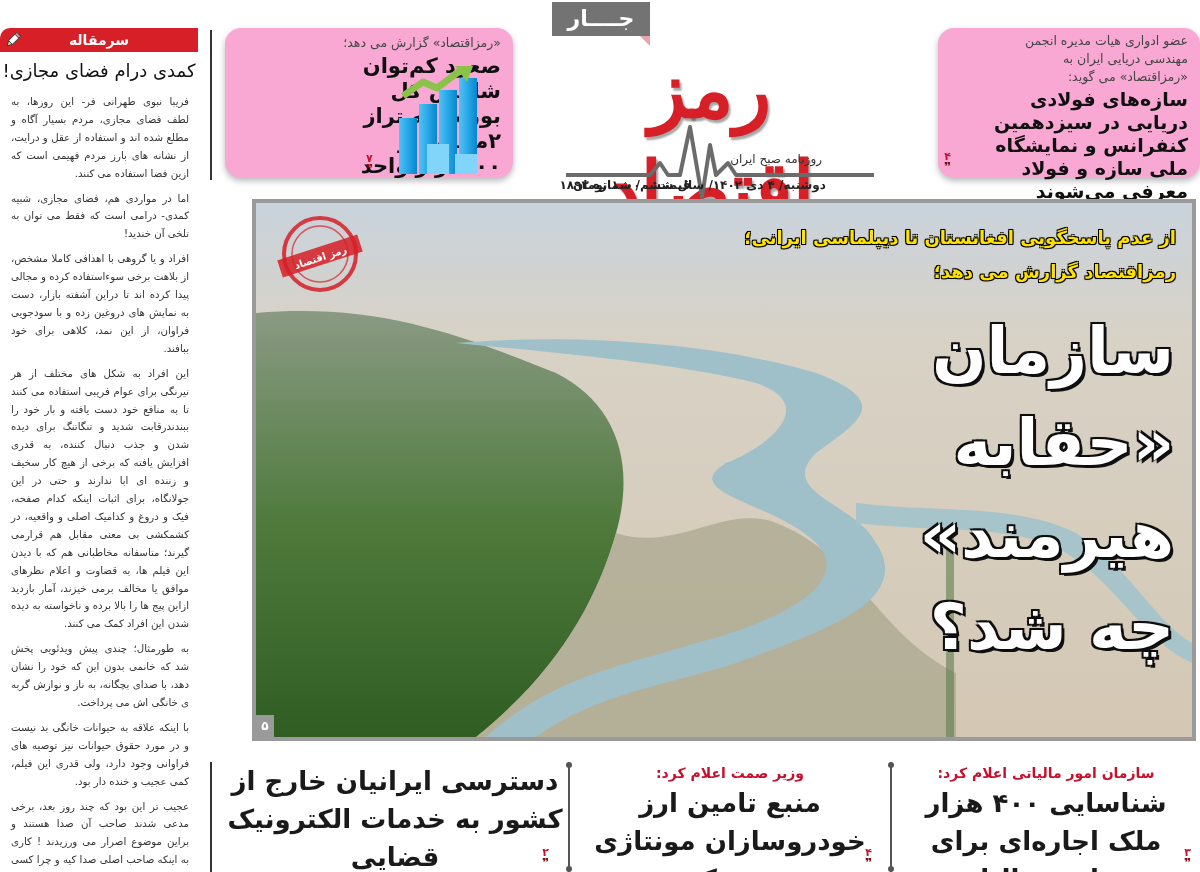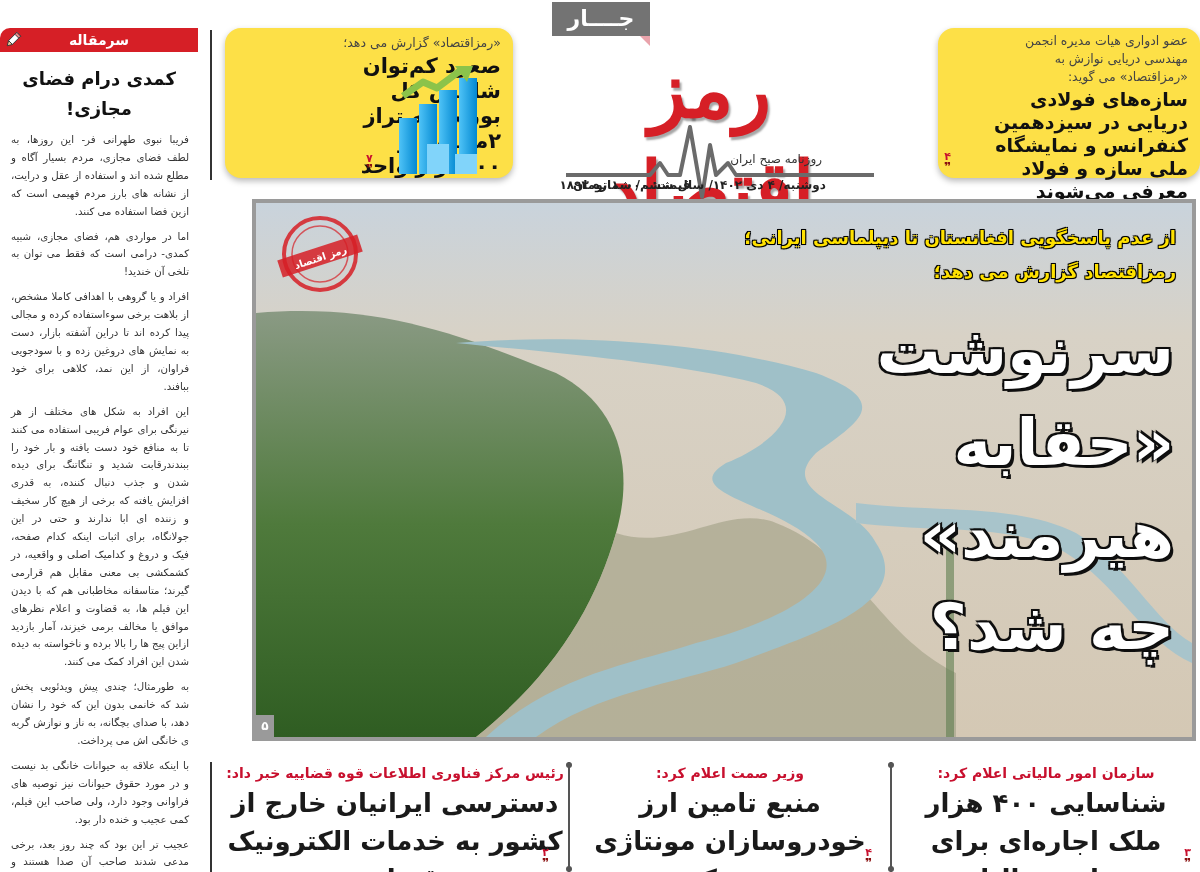--- a/index.html
+++ b/index.html
@@ -1,21 +1,21 @@
 <!DOCTYPE html>
 <html><head>
 <meta charset="utf-8">
 <style>
   * { box-sizing: border-box; margin: 0; padding: 0; }
   html, body { width: 1200px; height: 872px; overflow: hidden; background: #ffffff; }
   body { position: relative; font-family: "DejaVu Sans", sans-serif; color: #1a1a1a; direction: rtl; }
 
   
   .teaser {
-    position: absolute; background: #fde047; border-radius: 16px;
+    position: absolute; background: #f9a8d4; border-radius: 16px;
     box-shadow: 0 3px 6px rgba(0,0,0,0.28);
     padding-left: 46px;
   }
   .teaser-right { left: 938px; top: 28px; width: 262px; height: 150px; }
   .teaser-mid { left: 225px; top: 28px; width: 288px; height: 150px; }
   .teaser .kicker { font-size: 12.5px; color: #444; line-height: 18px; padding: 4px 12px 0 10px; text-align: right; }
   .teaser .headline { font-weight: bold; font-size: 19px; line-height: 23px; color: #111; padding: 2px 12px 0 8px; text-align: right; }
   .teaser-mid .headline { font-size: 21px; line-height: 25px; width: 170px; margin-right: 0; }
   .page-ref { position: absolute; font-size: 11px; font-weight: bold; color: #c8102e; line-height: 10px; text-align: center; }
   .page-ref .quote { display: block; color: #8a1010; font-size: 12px; }
@@ -30,21 +30,21 @@
   .logo { position: absolute; left: 40px; top: 40px; width: 280px; font-family: "DejaVu Serif", serif; font-weight: bold; font-size: 78px; color: #d61f26; text-shadow: 2px 3px 2px rgba(0,0,0,0.35); line-height: 100px; text-align: center; letter-spacing: -2px; }
   .tagline { position: absolute; right: 108px; top: 152px; font-size: 12px; color: #333; }
   .pulse { position: absolute; left: 30px; top: 125px; width: 320px; height: 75px; }
   .dateline { position: absolute; right: 104px; top: 178px; font-size: 12px; font-weight: bold; color: #222; }
   .price { position: absolute; left: 43px; top: 178px; font-size: 12px; font-weight: bold; color: #222; }
 
   
   .editorial { position: absolute; left: 0; top: 28px; width: 198px; height: 640px; }
   .ed-tab { height: 24px; background: #d61f26; border-radius: 10px 0 0 0; color: #fff; font-weight: bold; font-size: 14px; text-align: center; line-height: 24px; position: relative; }
   .ed-tab .pencil { position: absolute; left: 4px; top: 3px; width: 18px; height: 18px; }
-  .ed-title { font-weight: bold; font-size: 18px; line-height: 30px; text-align: center; color: #111; margin-top: 12px; }
+  .ed-title { font-weight: normal; font-size: 18px; line-height: 30px; text-align: center; color: #111; margin-top: 4px; }
   .ed-body { font-family: "DejaVu Sans", sans-serif; font-size: 10.2px; line-height: 17.9px; color: #333; text-align: justify; padding: 0 2px 0 4px; }
   .ed-body p { margin: 7px; }
 
   
   .hero { position: absolute; left: 252px; top: 199px; width: 944px; height: 542px; border: 4px solid #9a9a9a; overflow: hidden; background: #cfc7b9; }
   .hero svg.bg { position: absolute; left: 0; top: 0; }
   .hero-kicker { position: absolute; right: 16px; font-weight: bold; color: #ffe100; text-shadow: 0 0 2px #000, 1px 1px 0 #000, -1px -1px 0 #000, 1px -1px 0 #000, -1px 1px 0 #000; font-size: 18px; line-height: 26px; }
   .hk1 { top: 22px; }
   .hk2 { top: 56px; }
   .hero-title { position: absolute; right: 18px; top: 102px; width: 420px; text-align: right; font-weight: bold; color: #fff; font-size: 64px; line-height: 92px; text-shadow: 0 0 3px #000, 3px 3px 0 #111, -2px -2px 0 #111, 2px -2px 0 #111, -2px 2px 0 #111; }
@@ -78,32 +78,32 @@
       </g>
     </svg>
   </div>
   <div class="ed-title">کمدی درام فضای مجازی!</div>
   <div class="ed-body">
     <p>فریبا نبوی طهرانی فر- این روزها، به لطف فضای مجازی، مردم بسیار آگاه و مطلع شده اند و استفاده از عقل و درایت، از نشانه های بارز مردم فهیمی است که ازین فضا استفاده می کنند.</p>
     <p>اما در مواردی هم، فضای مجازی، شبیه کمدی- درامی است که فقط می توان به تلخی آن خندید!</p>
     <p>افراد و یا گروهی با اهدافی کاملا مشخص، از بلاهت برخی سوءاستفاده کرده و مجالی پیدا کرده اند تا دراین آشفته بازار، دست به نمایش های دروغین زده و با سودجویی فراوان، از این نمد، کلاهی برای خود ببافند.</p>
     <p>این افراد به شکل های مختلف از هر نیرنگی برای عوام فریبی استفاده می کنند تا به منافع خود دست یافته و بار خود را ببندندرقابت شدید و تنگاتنگ برای دیده شدن و جذب دنبال کننده، به قدری افزایش یافته که برخی از هیچ کار سخیف و زننده ای ابا ندارند و حتی در این جولانگاه، برای اثبات اینکه کدام صفحه، فیک و دروغ و کدامیک اصلی و واقعیه، در کشمکشی بی معنی مقابل هم قرارمی گیرند؛ متاسفانه مخاطبانی هم که با دیدن این فیلم ها، به قضاوت و اعلام نظرهای موافق یا مخالف برمی خیزند، آمار بازدید ازاین پیج ها را بالا برده و ناخواسته به دیده شدن این افراد کمک می کنند.</p>
     <p>به طورمثال؛ چندی پیش ویدئویی پخش شد که خانمی بدون این که خود را نشان دهد، با صدای بچگانه، به ناز و نوازش گربه ی خانگی اش می پرداخت.</p>
-    <p>با اینکه علاقه به حیوانات خانگی بد نیست و در مورد حقوق حیوانات نیز توصیه های فراوانی وجود دارد، ولی صاحب این فیلم، کمی عجیب و خنده دار بود.</p>
+    <p>با اینکه علاقه به حیوانات خانگی بد نیست و در مورد حقوق حیوانات نیز توصیه های فراوانی وجود دارد، ولی قدری این فیلم، کمی عجیب و خنده دار بود.</p>
     <p>عجیب تر این بود که چند روز بعد، برخی مدعی شدند صاحب آن صدا هستند و براین موضوع اصرار می ورزیدند ! کاری به اینکه صاحب اصلی صدا کیه و چرا کسی اینطور گربه اش را ناز و نوازش می کنه ندارم ولی واقعا این رفتارها، توهین بزرگی به شعور مخاطبینه!</p>
     <p>مجادله بر سر موضوعی هیچ و پوچ و بی ارزش، واقعا چه دردی را دوا می کنه ؟</p>
 
   </div>
 </div>
 
 <div class="vline" style="top:30px;height:150px;"></div>
 <div class="vline" style="top:762px;height:110px;"></div>
 
 <div class="teaser teaser-right">
-  <div class="kicker">عضو ادواری هیات مدیره انجمن مهندسی دریایی نوازش به «رمزاقتصاد» می گوید:</div>
+  <div class="kicker">عضو ادواری هیات مدیره انجمن مهندسی دریایی ایران به «رمزاقتصاد» می گوید:</div>
   <div class="headline">سازه‌های فولادی دریایی در سیزدهمین کنفرانس و نمایشگاه ملی سازه و فولاد معرفی می‌شوند</div>
   <div class="page-ref" style="left:6px;bottom:6px;">
     <span>۴</span>
     <span class="quote">❞</span>
   </div>
 </div>
 
 <div class="teaser teaser-mid">
   <div class="kicker" style="padding-top:6px;">«رمزاقتصاد» گزارش می دهد؛</div>
   <div class="headline">صعود کم‌توان شاخص کل بورس به تراز ۲میلیون و ۲۰۰هزار واحد</div>
@@ -165,21 +165,21 @@
   <svg class="stamp" viewBox="0 0 112 90">
     <circle cx="56" cy="45" r="36" fill="none" stroke="#d61f26" stroke-width="4" opacity="0.85"></circle>
     <circle cx="56" cy="45" r="28" fill="none" stroke="#d61f26" stroke-width="1.5" opacity="0.7"></circle>
     <rect x="14" y="38" width="84" height="18" fill="#d61f26" opacity="0.85" transform="rotate(-18 56 47)"></rect>
     <text x="56" y="52" text-anchor="middle" fill="#fff" font-size="10" font-weight="bold" transform="rotate(-18 56 47)" font-family="DejaVu Sans, sans-serif">رمز اقتصاد</text>
   </svg>
 
   <div class="hero-kicker hk1">از عدم پاسخگویی افغانستان تا دیپلماسی ایرانی؛</div>
   <div class="hero-kicker hk2">رمزاقتصاد گزارش می دهد؛</div>
   <div class="hero-title">
-    <div>سرنوشت</div>
+    <div>سازمان</div>
     <div>«حقابه هیرمند»</div>
     <div>چه شد؟</div>
   </div>
   <div class="page-num">۵</div>
 </div>
 
 <div class="story s1">
   <div class="kicker">سازمان امور مالیاتی اعلام کرد:</div>
   <div class="headline">شناسایی ۴۰۰ هزار ملک اجاره‌ای برای دریافت مالیات</div>
 </div>
@@ -195,19 +195,18 @@
   <div class="headline">منبع تامین ارز خودروسازان مونتاژی تغییر کرد</div>
 </div>
 <div class="page-ref" style="left:865px;top:848px;">
   <span>۴</span>
   <span class="quote">❞</span>
 </div>
 
 <div class="divider" style="left:568px;"></div>
 
 <div class="story s3">
-  <div class="kicker">رئیس مرکز فناوری اطلاعات قوه قضاییه خبر داد:</div>
   <div class="headline">دسترسی ایرانیان خارج از کشور به خدمات الکترونیک قضایی</div>
 </div>
 <div class="page-ref" style="left:542px;top:848px;">
   <span>۲</span>
   <span class="quote">❞</span>
 </div>
 
 </body></html>

